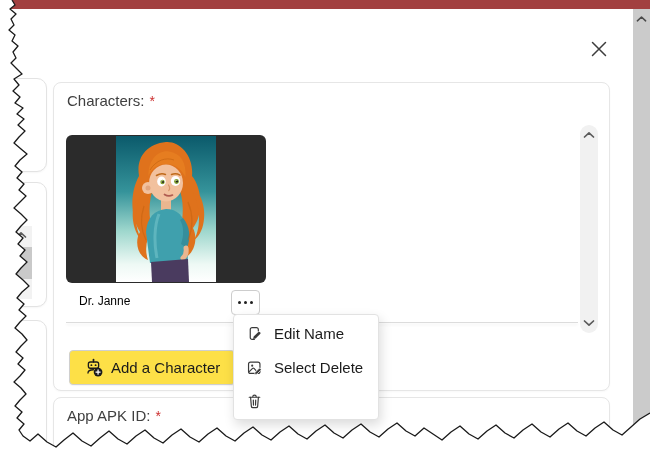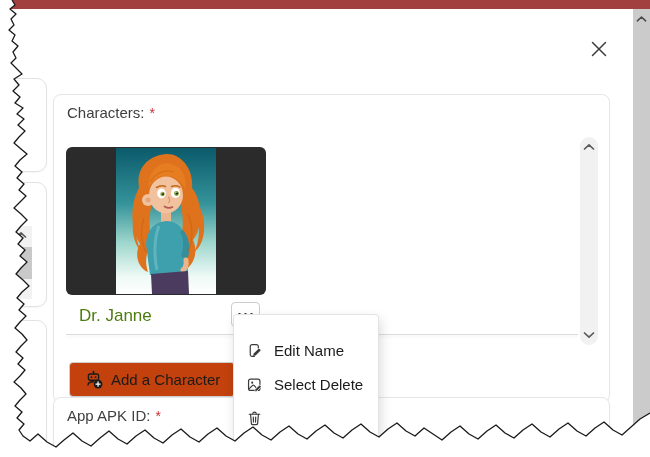--- a/index.html
+++ b/index.html
@@ -21,52 +21,52 @@
 
   
   .right-strip{position:absolute;left:633px;top:9px;width:17px;height:427px;background:#cbcbcb;}
   .right-strip svg{position:absolute;left:3px;top:6px;}
 
   .close-btn{position:absolute;left:585px;top:35px;width:28px;height:28px;border:none;background:transparent;
              padding:0;display:flex;align-items:center;justify-content:center;cursor:pointer;}
 
   .card{position:absolute;background:#fff;border:1px solid #e6e6e6;border-radius:8px;
         box-shadow:0 1px 2px rgba(0,0,0,.03);}
-  .characters-card{left:53px;top:94px;width:555px;height:307px;}
+  .characters-card{left:53px;top:82px;width:555px;height:307px;}
   .apk-card{left:53px;top:397px;width:555px;height:70px;}
 
   .field-label{position:absolute;left:13px;top:9px;font-size:15px;color:#404040;}
   .req{color:var(--required-asterisk,#cc2f2f);margin-left:5px;font-size:14px;}
 
   .tile{position:absolute;left:12px;top:52px;width:200px;height:148px;border-radius:6px;
         background:var(--tile-background,#2b2b2b);overflow:hidden;cursor:pointer;}
   .tile-img{position:absolute;left:50px;top:1px;width:100px;height:146px;}
 
-  .char-name{position:absolute;left:25px;top:211px;font-size:17px;color:#4d7c0f;}
+  .char-name{position:absolute;left:25px;top:211px;font-size:12px;color:#000000;}
 
   .more-btn{position:absolute;left:177px;top:207px;width:29px;height:25px;background:#fff;
             border:1px solid #cdcdcd;border-radius:4px;display:flex;align-items:center;
             justify-content:center;gap:3px;cursor:pointer;padding:0;}
   .dot{width:3px;height:3px;border-radius:50%;background:#1f1f1f;}
 
   .list-divider{position:absolute;left:12px;top:239px;width:512px;height:1px;background:#dcdcdc;
                 box-shadow:0 2px 3px rgba(0,0,0,.08);}
 
   .inner-scrollbar{position:absolute;left:526px;top:42px;width:18px;height:208px;background:#f1f1f1;
                    border-radius:9px;cursor:pointer;}
   .inner-scrollbar .chev-up{position:absolute;left:3px;top:6px;}
   .inner-scrollbar .chev-down{position:absolute;left:3px;bottom:6px;}
 
-  .add-btn{position:absolute;left:15px;top:267px;height:35px;padding:8px 14px;background:#c2410c;
+  .add-btn{position:absolute;left:15px;top:267px;height:35px;padding:8px 14px;background:#fde047;
            border:1px solid #cfcfcf;border-radius:4px;display:flex;align-items:center;gap:8px;
            font-size:15px;color:#1b1b1b;cursor:pointer;font-family:inherit;
            box-shadow:0 1px 1px rgba(0,0,0,.04);}
 
   .menu{position:absolute;left:233px;top:314px;width:144px;background:#fff;border:1px solid #e2e2e2;
-        border-radius:4px;box-shadow:2px 5px 12px rgba(0,0,0,.14);padding:18px 0;z-index:5;}
+        border-radius:4px;box-shadow:2px 5px 12px rgba(0,0,0,.14);padding:1px 0;z-index:5;}
   .menu-item{display:flex;align-items:center;gap:11px;height:34px;padding:0 8px 0 12px;
              font-size:15px;color:#1b1b1b;cursor:pointer;white-space:nowrap;}
 
   .torn{position:absolute;left:0;top:0;z-index:50;pointer-events:none;}
 </style>
 </head>
 <body style="--accent-bar: #a24040; --required-asterisk: #cc2f2f; --tile-background: #2b2b2b;">
 
 <div class="page">
 

